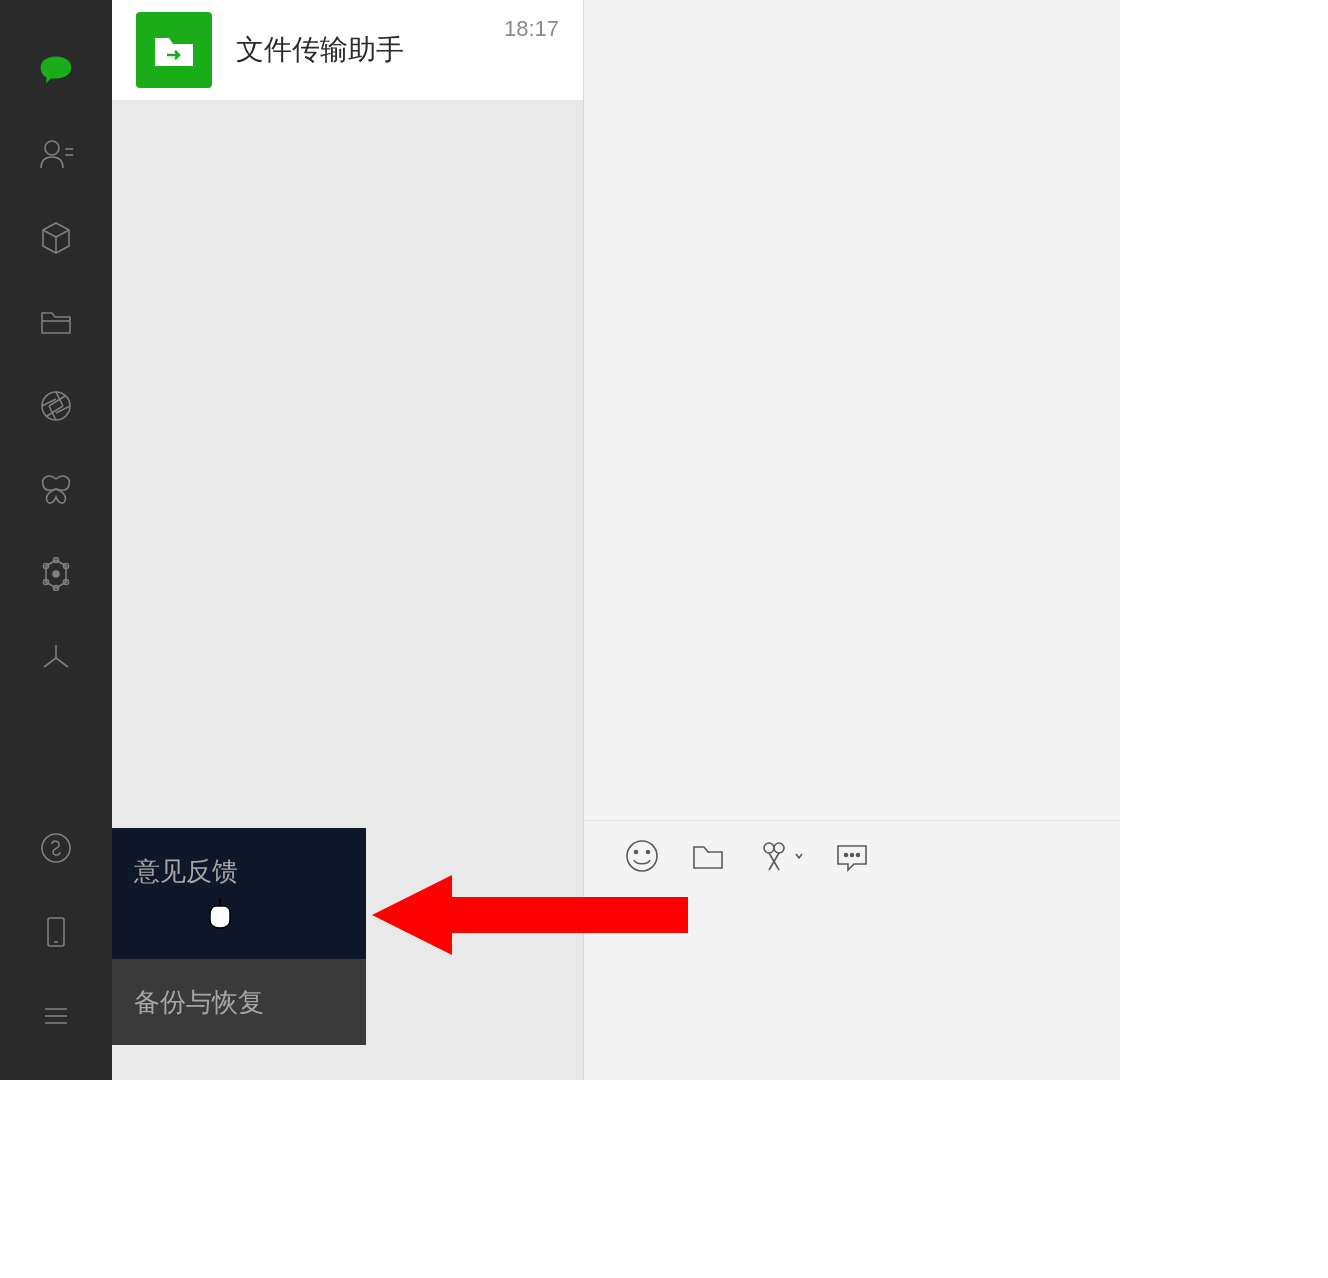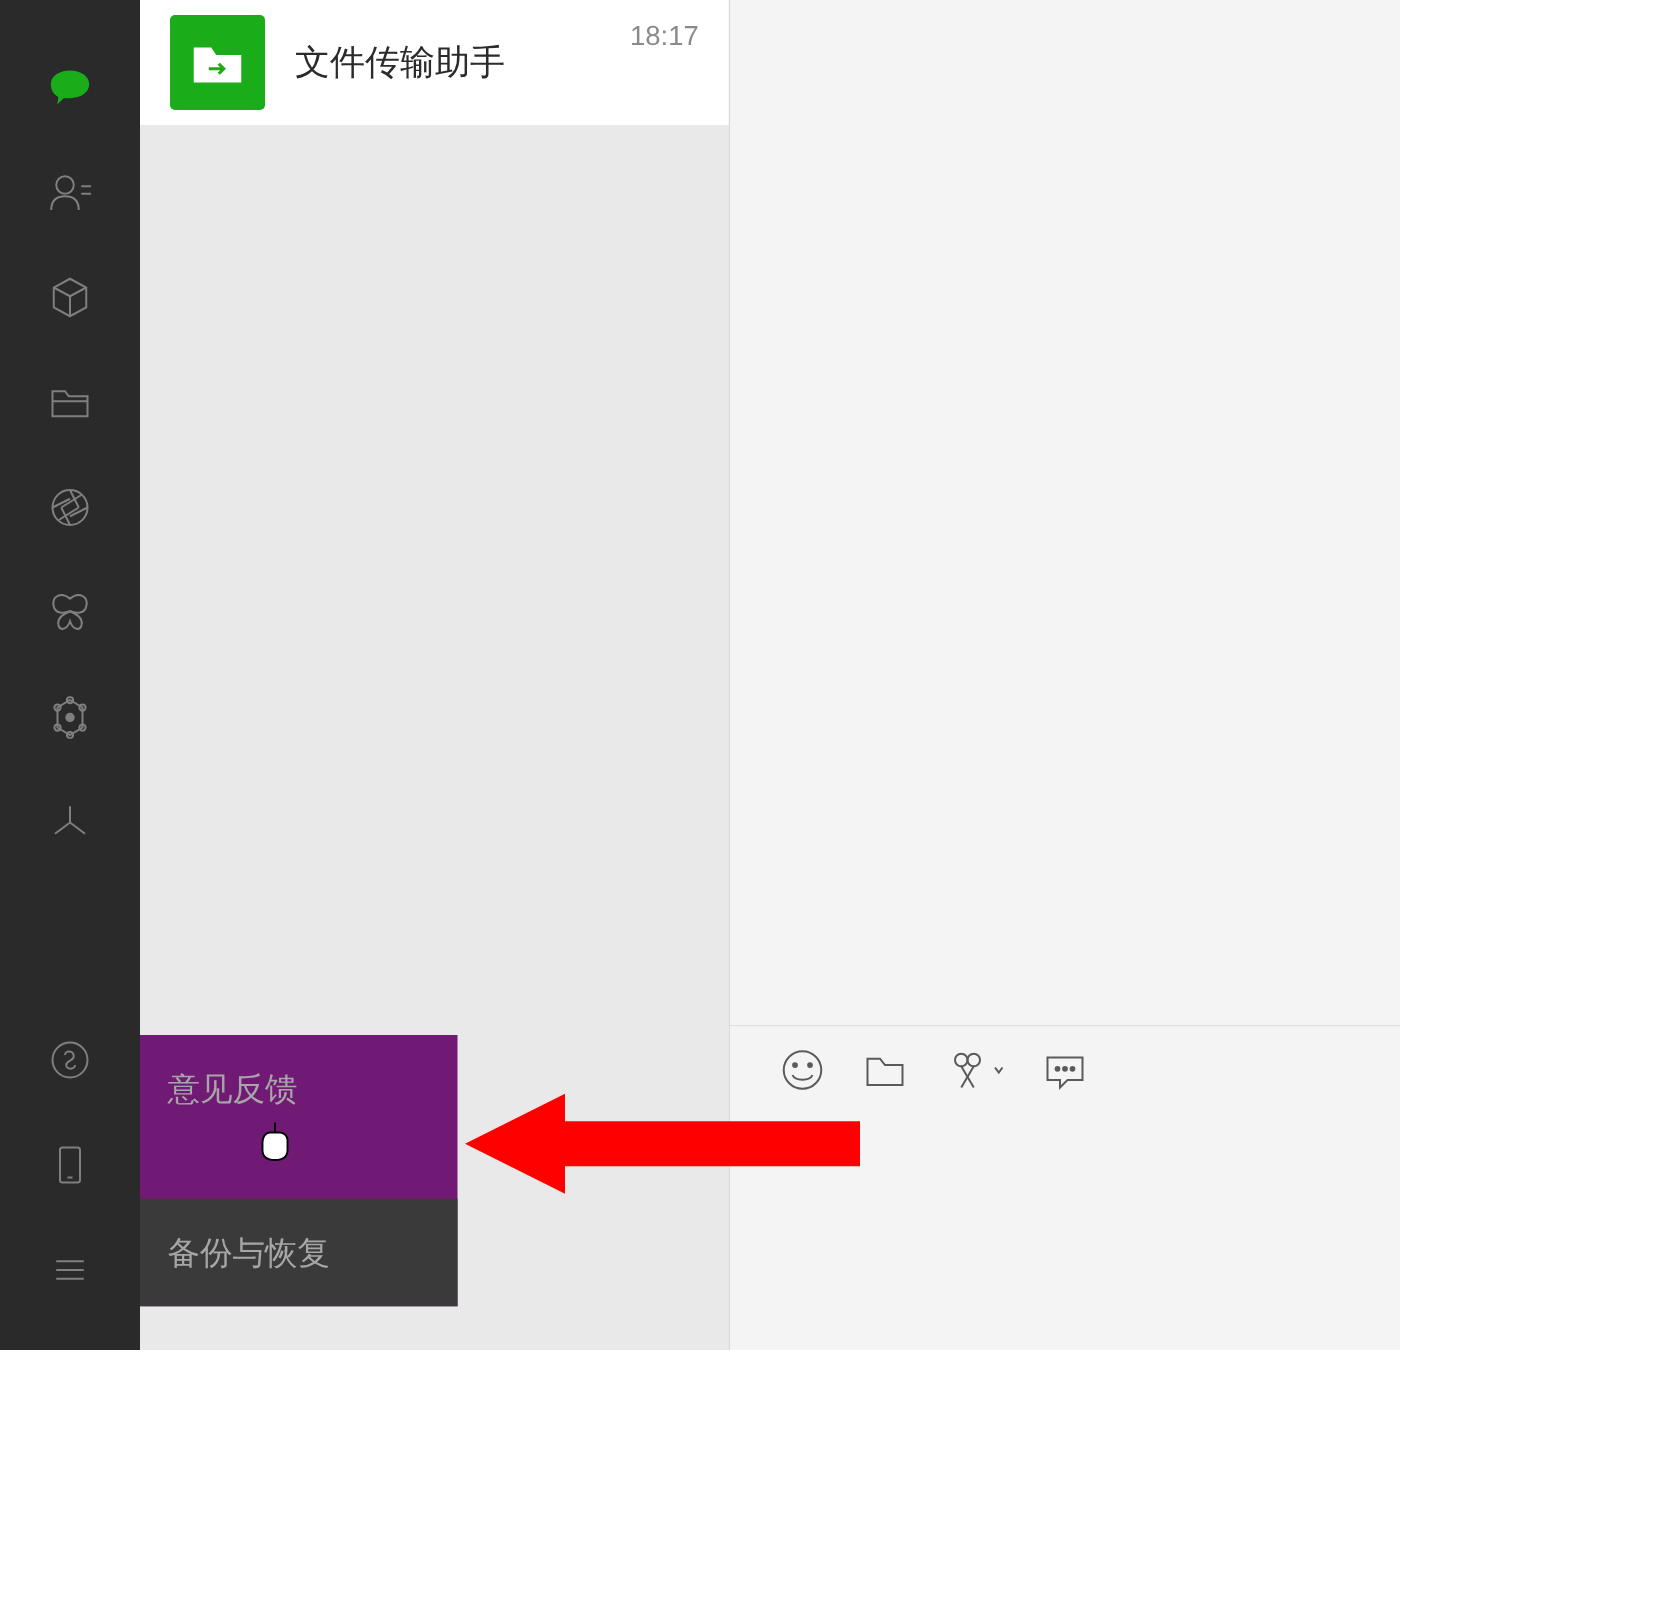--- a/index.html
+++ b/index.html
@@ -79,21 +79,21 @@
     }
     .toolbar-icon { color: #5a5a5a; cursor: pointer; display: flex; align-items: center; }
     .toolbar-icon svg { width: 36px; height: 36px; stroke: currentColor; fill: none; stroke-width: 1.6; }
     .chat-input-area { height: 260px; background: #f4f4f4; border-top: 1px solid #e0e0e0; }
     
     .popup-menu {
       position: absolute;
       left: 112px;
       bottom: 35px;
       width: 254px;
-      background: #701a75;
+      background: #0f172a;
       display: flex;
       flex-direction: column;
       gap: 45px;
     }
     .popup-item {
       height: 86px;
       display: flex;
       align-items: center;
       padding-left: 22px;
       font-size: 26px;

